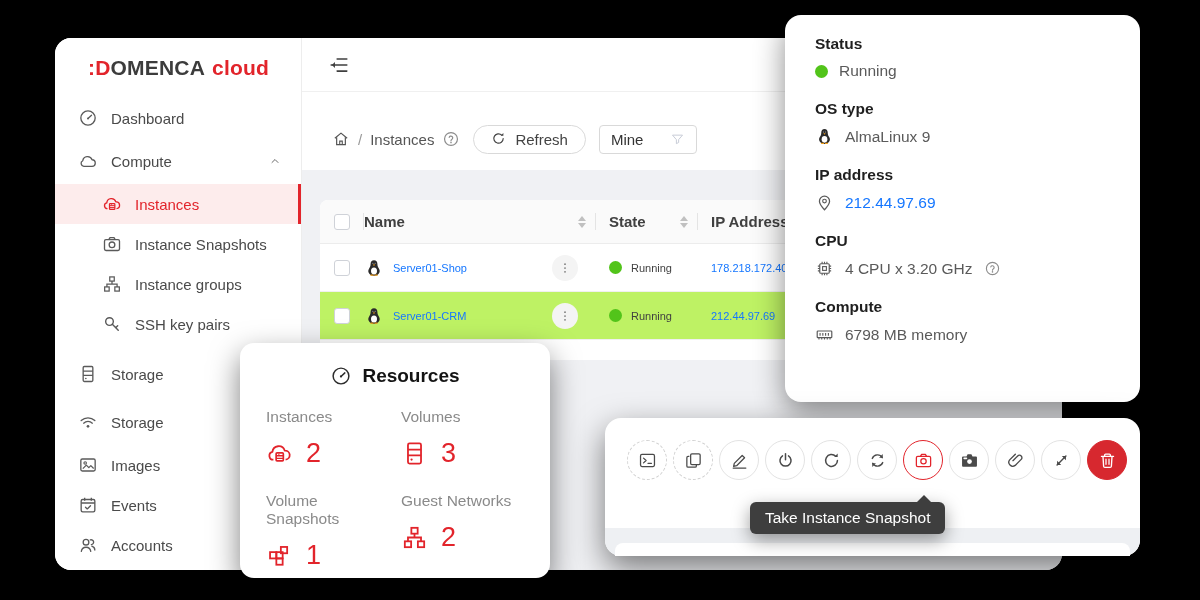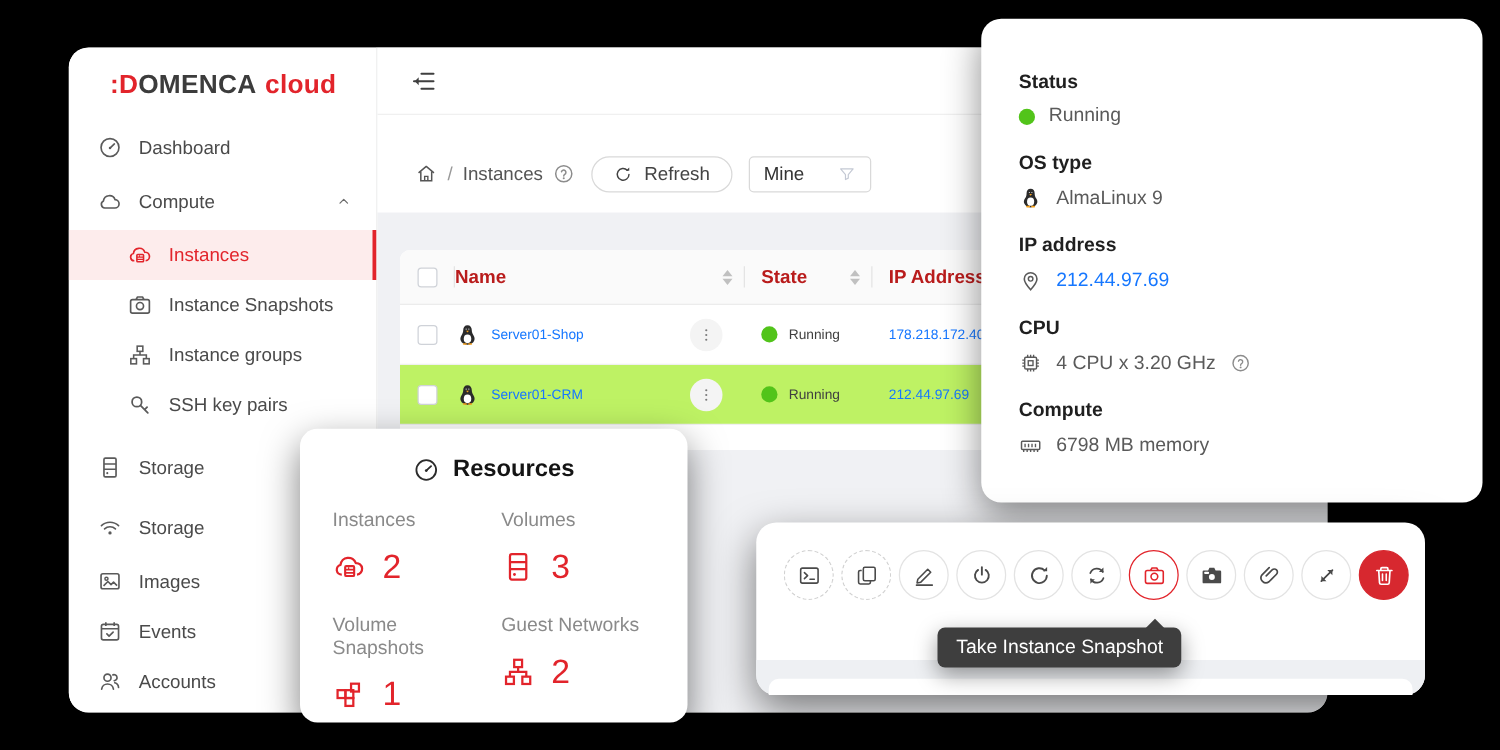--- a/index.html
+++ b/index.html
@@ -31,54 +31,54 @@
   .sp10{height:10px;} .sp8{height:8px;} .sp3{height:3px;}
 
   .main-col{flex:1; display:flex; flex-direction:column; background:#f0f1f4; min-width:0;}
   .topbar{height:54px; background:#fff; border-bottom:1px solid #f0f0f0; display:flex; align-items:center; padding-left:26px; flex:0 0 54px;}
   .collapse{width:22px; height:22px; color:#3f3f3f; cursor:pointer;}
   .toolsrow{height:78px; background:#fff; flex:0 0 78px; display:flex; align-items:center; padding:16px 0 0 30px; gap:13px;}
   .crumb{display:flex; align-items:center; gap:8px; font-size:15px; color:#555;}
   .crumb .cicon{width:18px;height:18px;color:#555;}
   .crumb .sep{color:#999;}
   .qicon{width:18px;height:18px;color:#8c8c8c;}
-  .refresh-btn{display:flex; align-items:center; gap:9px; border:1px solid #d9d9d9; border-radius:16px;
+  .refresh-btn{display:flex; gap:9px; border:1px solid #d9d9d9; border-radius:16px;
     background:#fff; padding:5px 17px; font-size:15px; color:#434343; cursor:pointer;}
   .refresh-btn .ricon{width:15px;height:15px;color:#434343;}
   .mine-select{display:flex; align-items:center; justify-content:space-between; border:1px solid #d9d9d9;
     border-radius:4px; background:#fff; width:98px; padding:5px 11px; font-size:15px; color:#333; cursor:pointer;}
   .mine-select .ficon{width:15px;height:15px;color:#c4c9d4;}
 
   .content{flex:1; padding:30px 18px 0 18px;}
   .table-card{background:#fff; border-radius:8px; height:160px; overflow:hidden;}
   .t-head,.t-row{display:grid; grid-template-columns:44px 232px 102px 150px 1fr; align-items:center;}
   .t-head{height:44px; background:#fafafa; border-bottom:1px solid #ececec;}
-  .th{display:flex; align-items:center; gap:8px; font-size:15px; font-weight:bold; color:#b91c1c; position:relative; height:100%; padding-right:10px; cursor:pointer;}
+  .th{display:flex; align-items:center; gap:8px; font-size:15px; font-weight:bold; color:#404040; position:relative; height:100%; padding-right:10px; cursor:pointer;}
   .th::after{content:""; position:absolute; right:0; top:13px; bottom:13px; width:1px; background:#e4e4e4;}
   .th:last-child::after{display:none;}
   .th .sorter{margin-left:auto;}
   .sorter{display:flex; flex-direction:column; gap:2px;}
   .sorter i{width:0;height:0;border-left:4px solid transparent;border-right:4px solid transparent;}
   .sorter .up{border-bottom:5px solid #c0c0c0;}
   .sorter .dn{border-top:5px solid #c0c0c0;}
   .cb-cell{display:flex; justify-content:center; align-items:center; height:100%;}
   .checkbox{width:16px;height:16px;border:1px solid #cfd2d8;border-radius:3px;background:#fff;cursor:pointer;}
   .t-row{height:48px; border-bottom:1px solid #f0f0f0; font-size:11px;}
   .t-row.alt{background:#bef264;}
   .name-cell{display:flex; align-items:center; gap:9px; height:100%;}
   .penguin{width:20px;height:20px;flex:0 0 20px;}
   .name-link{color:var(--link); cursor:pointer; width:150px;}
   .dots-btn{width:26px;height:26px;border-radius:50%;background:#f4f4f4;color:#7a7a7a;display:flex;align-items:center;justify-content:center;cursor:pointer;}
   .state-cell{display:flex;align-items:center;gap:9px;color:#3f3f3f;}
   .dot{width:13px;height:13px;border-radius:50%;background:var(--green);}
   .ip-link{color:var(--link); cursor:pointer;}
 
   
-  .details-panel{position:absolute; left:785px; top:15px; width:401px; height:387px; background:#fff;
-    border-radius:16px; box-shadow:0 10px 30px rgba(0,0,0,.45); padding:42px 30px;}
+  .details-panel{position:absolute; left:785px; top:15px; width:355px; height:387px; background:#fff;
+    border-radius:16px; box-shadow:0 10px 30px rgba(0,0,0,.45); padding:20px 30px;}
   .d-section{margin-bottom:20px;}
   .d-label{font-weight:bold; font-size:15.5px; color:var(--label); margin-bottom:9px;}
   .d-value{display:flex; align-items:center; gap:11px; font-size:15.5px; color:#5a5a5a;}
   .d-value .dicon{width:19px;height:19px;color:#5a5a5a;flex:0 0 19px;}
   .d-value.link{color:var(--link);}
   .d-value .after-q{width:17px;height:17px;color:#8c8c8c;}
 
   
   .resources-card{position:absolute; left:240px; top:343px; width:310px; height:235px; background:#fff;
     border-radius:14px; box-shadow:0 12px 30px rgba(0,0,0,.5); padding:22px 26px;}

